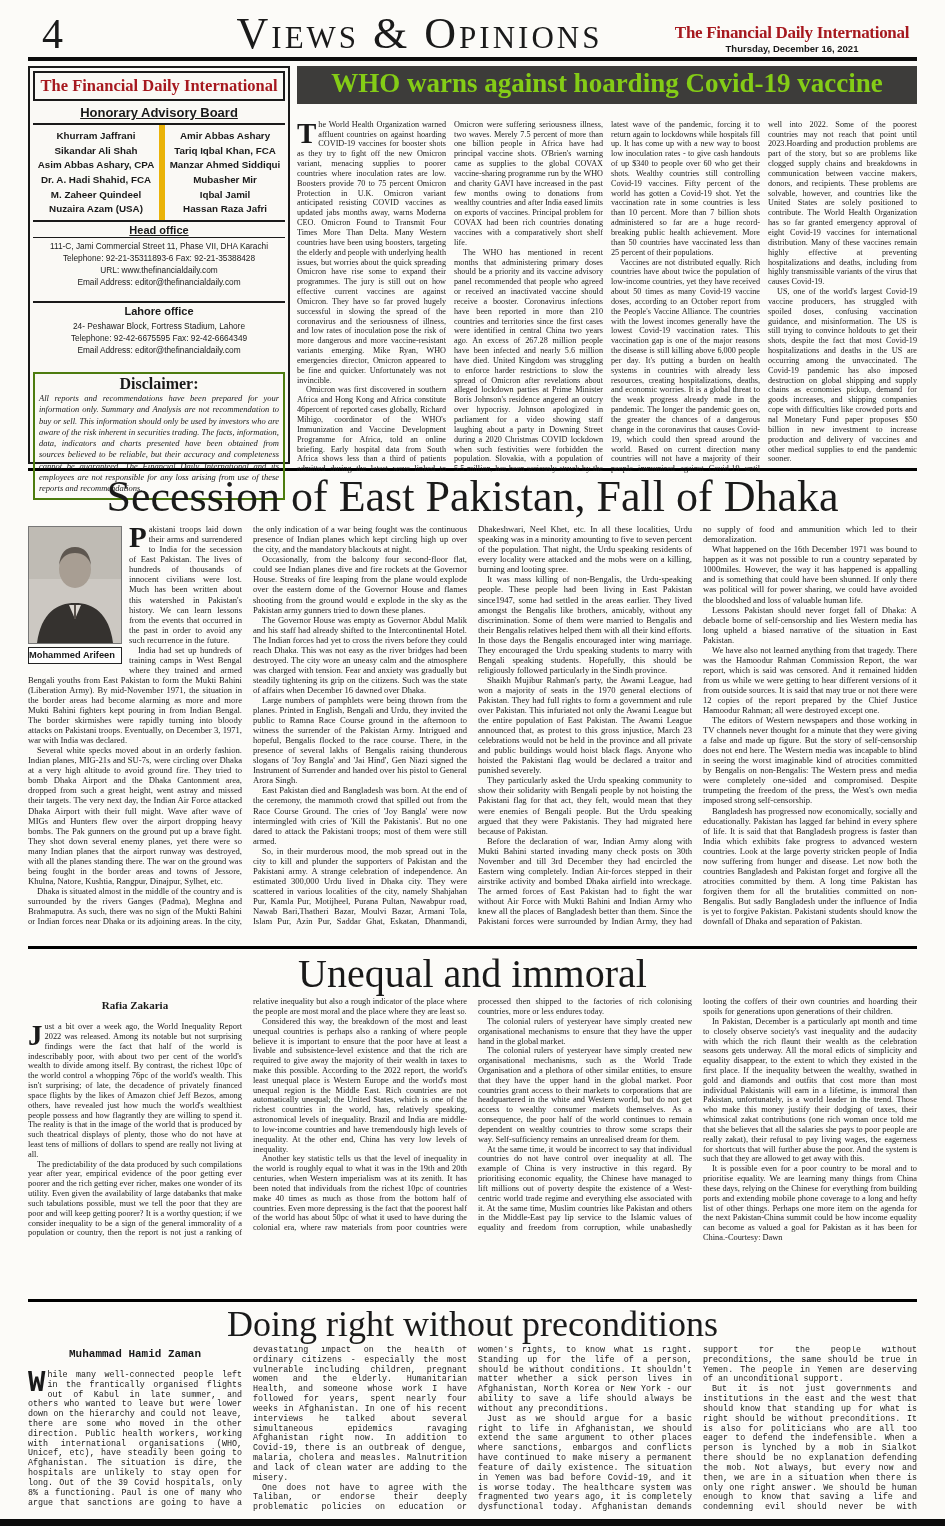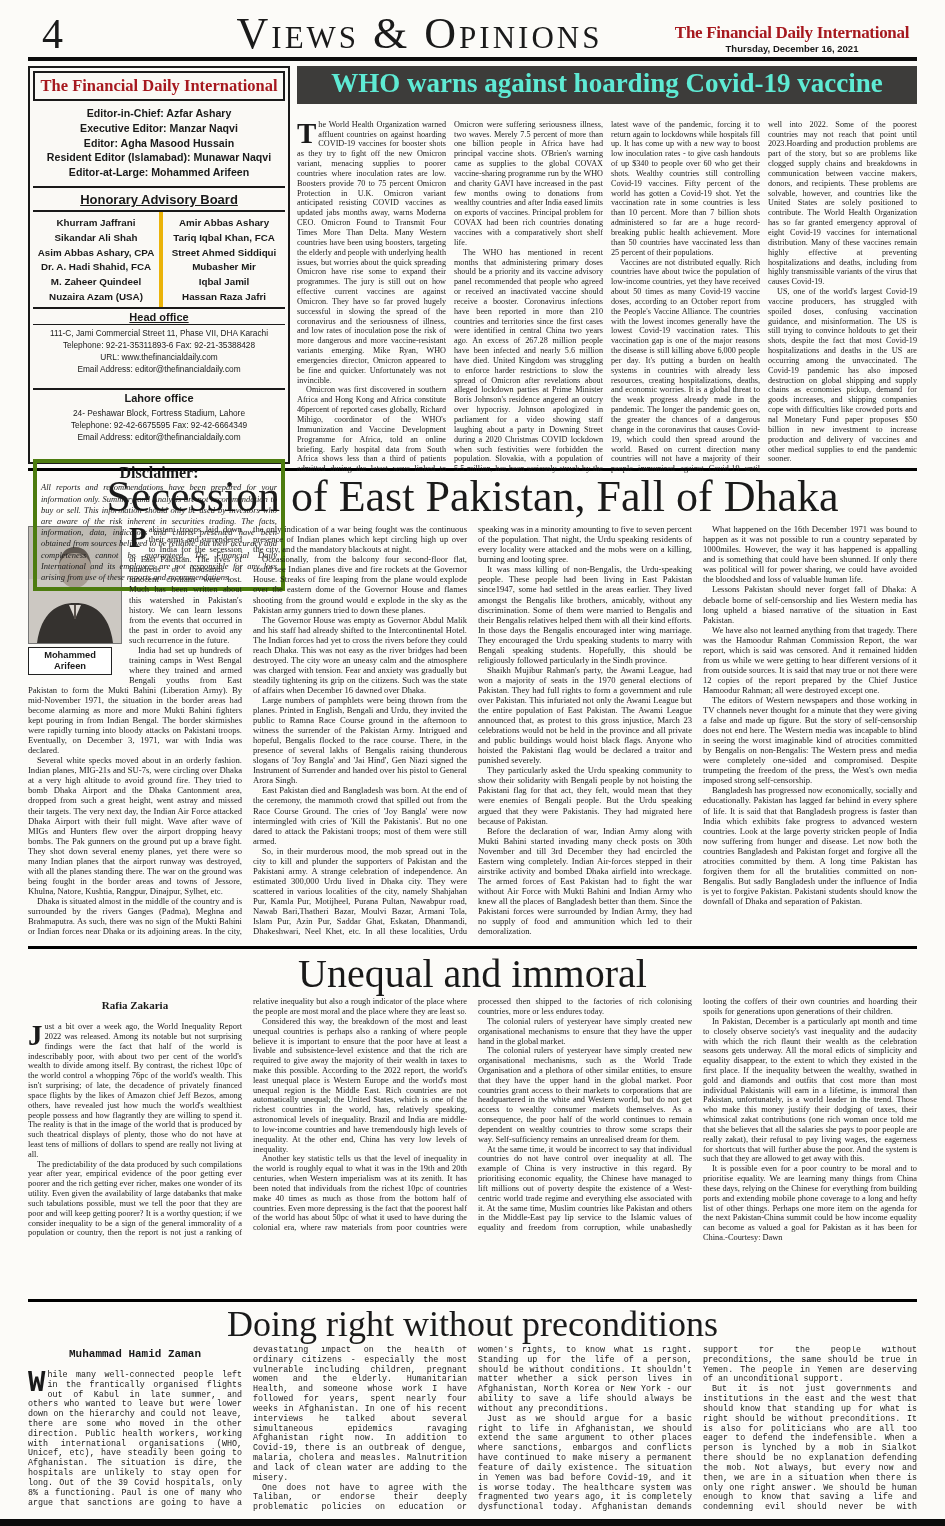--- a/index.html
+++ b/index.html
@@ -17,45 +17,45 @@
   .mh-brand-title { color:#a6191f; font-weight:bold; font-size:17px; line-height:1; letter-spacing:-0.3px; }
   .mh-date { font-family:"Liberation Sans", sans-serif; font-weight:bold; font-size:9.5px; margin-top:2px; }
   
   .top-section { display:flex; margin-top:5px; height:398px; }
   .edit-box { width:262px; box-sizing:border-box; border:2px solid #1a1a1a; padding:3px; font-family:"Liberation Sans", sans-serif; background:#faf9f5; }
   .eb-title { border:2px solid #1a1a1a; text-align:center; font-family:"Liberation Serif", serif; font-weight:bold; font-size:16.5px; color:#a6191f; padding:3px 0; }
   .eb-editors { padding:5px 0 6px; text-align:center; font-weight:bold; font-size:10.6px; line-height:1.4; border-bottom:2px solid #1a1a1a; }
   .eb-adv-head { text-align:center; font-weight:bold; font-size:13px; text-decoration:underline; padding:4px 0 3px; border-bottom:2px solid #1a1a1a; }
   .eb-adv { display:flex; border-bottom:2px solid #1a1a1a; }
   .eb-adv-col { width:50%; box-sizing:border-box; text-align:center; font-weight:bold; font-size:9.8px; line-height:1.5; padding:4px 0 3px; }
-  .eb-adv-col + .eb-adv-col { border-left:4px solid #eab308; }
+  .eb-adv-col + .eb-adv-col { border-left:6px solid #eab308; }
   .eb-office-head { text-align:center; font-weight:bold; font-size:11px; padding:2px 0 1px; }
   .eb-office-head.underline { text-decoration:underline; border-bottom:1px solid #1a1a1a; }
   .eb-office-lines { text-align:center; font-size:8.3px; line-height:1.45; padding:2px 0 13px; }
   .eb-office-lines.rule { border-bottom:2px solid #1a1a1a; }
-  .eb-disclaimer { border:4px solid #4d7c0f; margin-top:3px; padding:1px 4px 4px; }
+  .eb-disclaimer { border:2px solid #4d7c0f; margin-top:3px; padding:1px 4px 4px; }
   .eb-disc-head { text-align:center; font-family:"Liberation Serif", serif; font-weight:bold; font-size:16px; }
   .eb-disc-text { font-family:"Liberation Serif", serif; font-style:italic; font-size:8.5px; line-height:1.32; text-align:justify; }
   
   .who { flex:1; margin-left:7px; }
-  .who-headline { background:#3d3c3a; color:#5eead4; text-align:center; font-weight:bold; font-size:27px; line-height:1.1; padding:3px 8px 5px; }
+  .who-headline { background:#3d3c3a; color:#84cc16; text-align:center; font-weight:bold; font-size:27px; line-height:1.1; padding:3px 8px 5px; }
   .who-body { margin-top:16px; columns:4; column-gap:8px; font-size:8.2px; line-height:1.2; text-align:justify; height:356px; overflow:hidden; }
   
   .rule-heavy { border-top:3px solid #000; margin-top:4px; }
   .para { margin:0; text-indent:9px; }
   .dc { text-indent:0; }
   .dc::first-letter { float:left; font-size:29px; line-height:22px; padding:2px 2px 0 0; font-weight:bold; }
   .headline { text-align:center; font-weight:normal; }
   .byline { text-align:center; font-weight:bold; font-size:11px; margin:2px 0 10px; }
   
   .sec-headline { font-size:44px; line-height:1.05; margin:3px 0 4px; }
   .sec-body { columns:4; column-gap:11px; font-size:8.6px; line-height:1.17; text-align:justify; height:418px; overflow:hidden; }
   .photo-wrap { float:left; width:94px; margin:2px 7px 3px 0; }
   .sec-photo { width:92px; height:116px; border:1px solid #777; background:#cdc9c4; display:block; }
-  .sec-caption { width:84px; box-sizing:border-box; border:1.5px solid #222; text-align:center; font-family:"Liberation Sans", sans-serif; font-weight:bold; font-size:9.3px; padding:2px 0; margin-top:3px; background:#fff; }
+  .sec-caption { width:94px; box-sizing:border-box; border:1.5px solid #222; text-align:left; font-family:"Liberation Sans", sans-serif; font-weight:bold; font-size:9.3px; padding:2px 0; margin-top:3px; background:#fff; }
   
   .unq-headline { font-size:40px; line-height:1.05; margin:4px 0 2px; }
   .unq-body { columns:4; column-gap:11px; font-size:8.4px; line-height:1.17; text-align:justify; height:298px; overflow:hidden; }
   
   .do-headline { font-size:36px; line-height:1.05; margin:4px 0 2px; }
   .do-body { columns:4; column-gap:11px; font-size:8.4px; line-height:1.17; text-align:justify; height:172px; overflow:hidden;font-family:Liberation Mono, monospace; }
   .bottom-bar { position:absolute; left:0; right:0; bottom:0; height:7px; background:#0c0c0c; }
 </style>
 </head>
 <body>
@@ -68,41 +68,34 @@
     <div class="mh-brand">
       <div class="mh-brand-title">The Financial Daily International</div>
       <div class="mh-date">Thursday, December 16, 2021</div>
     </div>
   </div>
 
   <div class="top-section">
 
     <div class="edit-box">
       <div class="eb-title">The Financial Daily International</div>
-      <div class="eb-editors">
-          <div class="eb-line">Editor-in-Chief: Azfar Ashary</div>
-          <div class="eb-line">Executive Editor: Manzar Naqvi</div>
-          <div class="eb-line">Editor: Agha Masood Hussain</div>
-          <div class="eb-line">Resident Editor (Islamabad): Munawar Naqvi</div>
-          <div class="eb-line">Editor-at-Large: Mohammed Arifeen</div>
-        </div>
       <div class="eb-adv-head">Honorary Advisory Board</div>
       <div class="eb-adv">
         <div class="eb-adv-col">
             <div class="eb-line">Khurram Jaffrani</div>
             <div class="eb-line">Sikandar Ali Shah</div>
             <div class="eb-line">Asim Abbas Ashary, CPA</div>
             <div class="eb-line">Dr. A. Hadi Shahid, FCA</div>
             <div class="eb-line">M. Zaheer Quindeel</div>
             <div class="eb-line">Nuzaira Azam (USA)</div>
           </div>
         <div class="eb-adv-col">
             <div class="eb-line">Amir Abbas Ashary</div>
             <div class="eb-line">Tariq Iqbal Khan, FCA</div>
-            <div class="eb-line">Street Ahmed Siddiqui</div>
+            <div class="eb-line">Manzar Ahmed Siddiqui</div>
             <div class="eb-line">Mubasher Mir</div>
             <div class="eb-line">Iqbal Jamil</div>
             <div class="eb-line">Hassan Raza Jafri</div>
           </div>
       </div>
       <div class="eb-office-head underline">Head office</div>
       <div class="eb-office-lines rule">
           <div class="eb-line">111-C, Jami Commercial Street 11, Phase VII, DHA Karachi</div>
           <div class="eb-line">Telephone: 92-21-35311893-6 Fax: 92-21-35388428</div>
           <div class="eb-line">URL: www.thefinancialdaily.com</div>

